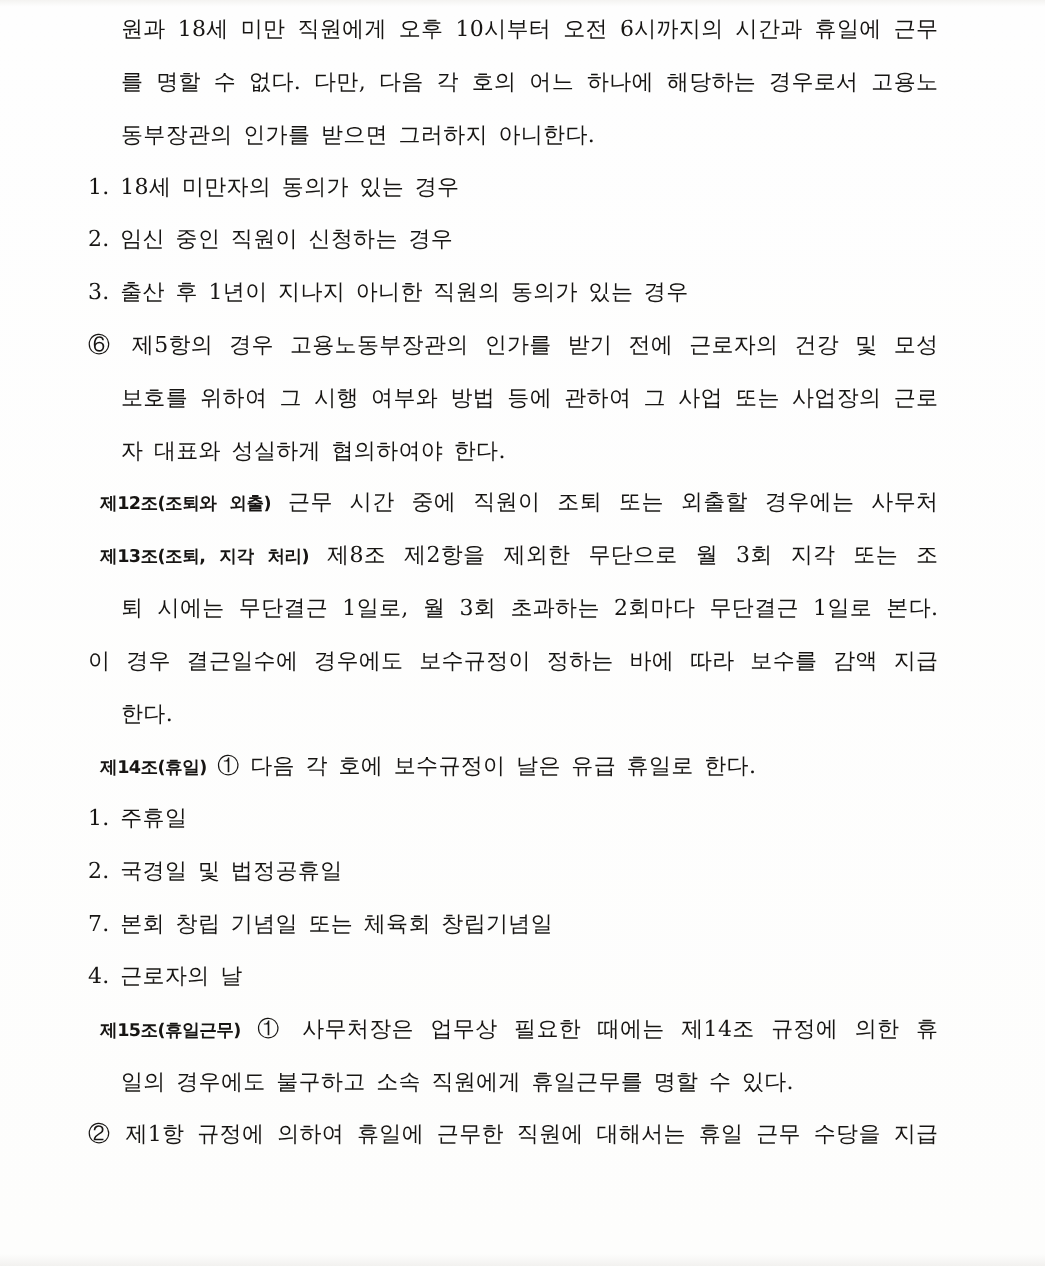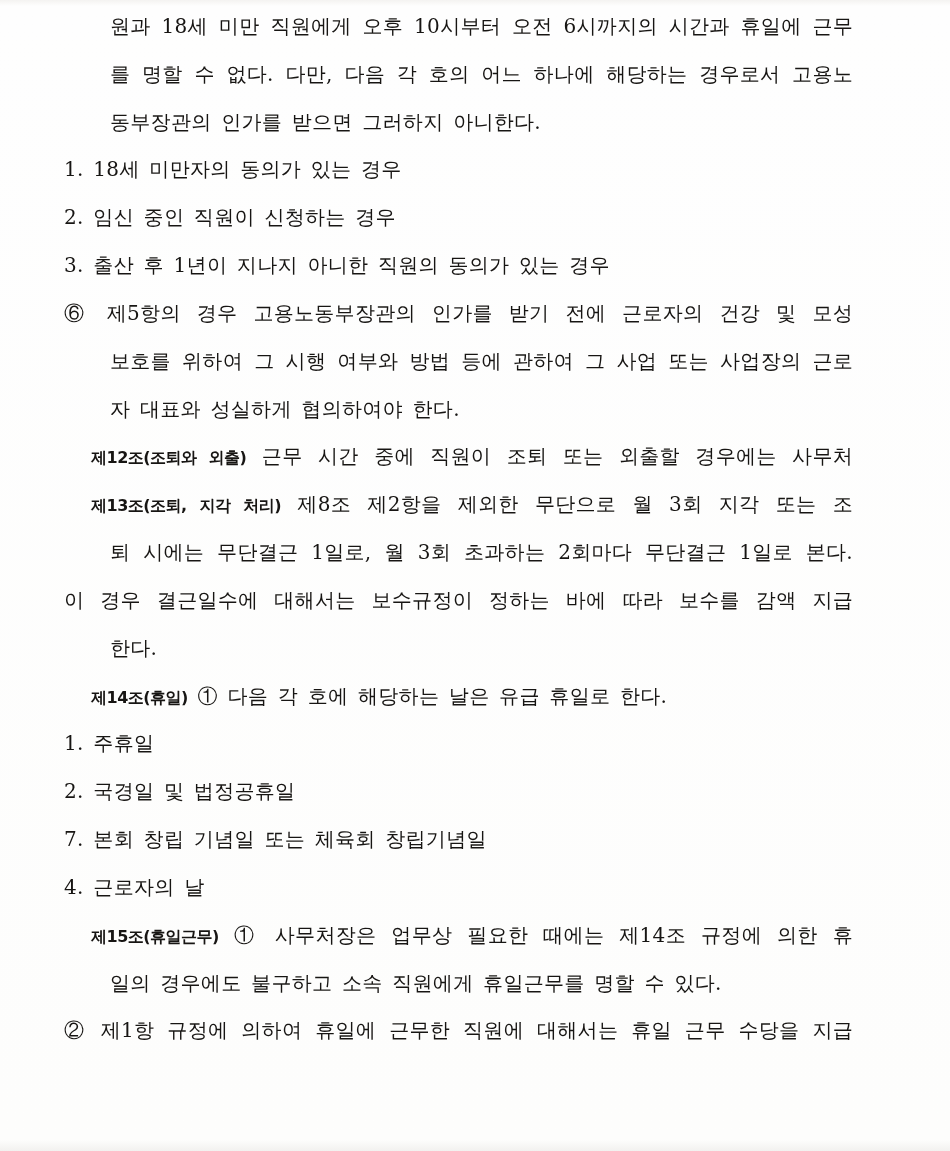--- a/index.html
+++ b/index.html
@@ -27,21 +27,21 @@
     height: 47.83px;
     line-height: 47.83px;
     font-size: 20px;
     word-spacing: 3px;
     letter-spacing: 0.3px;
     white-space: normal;
     overflow: hidden;
     box-sizing: border-box;
   }
   .indent-heading { padding-left: 91px; }
-  .indent-item    { padding-left: 64px; }
+  .indent-item    { padding-left: 80px; }
   .indent-cont    { padding-left: 110px; }
   .just {
     padding-right: 97px;
     text-align: justify;
     text-align-last: justify;
   }
   .article-heading {
     font-family: "DejaVu Sans", "Liberation Sans", sans-serif;
     font-weight: 700;
     font-size: 16px;
@@ -58,23 +58,23 @@
     <div class="line indent-cont"><span>동부장관의 인가를 받으면 그러하지 아니한다.</span></div>
     <div class="line indent-item"><span>1. 18세 미만자의 동의가 있는 경우</span></div>
     <div class="line indent-item"><span>2. 임신 중인 직원이 신청하는 경우</span></div>
     <div class="line indent-item"><span>3. 출산 후 1년이 지나지 아니한 직원의 동의가 있는 경우</span></div>
     <div class="line indent-item just"><span>⑥ 제5항의 경우 고용노동부장관의 인가를 받기 전에 근로자의 건강 및 모성</span></div>
     <div class="line indent-cont just"><span>보호를 위하여 그 시행 여부와 방법 등에 관하여 그 사업 또는 사업장의 근로</span></div>
     <div class="line indent-cont"><span>자 대표와 성실하게 협의하여야 한다.</span></div>
     <div class="line indent-heading just"><strong class="article-heading">제12조(조퇴와 외출)</strong><span> 근무 시간 중에 직원이 조퇴 또는 외출할 경우에는 사무처</span></div>
     <div class="line indent-heading just"><strong class="article-heading">제13조(조퇴, 지각 처리)</strong><span> 제8조 제2항을 제외한 무단으로 월 3회 지각 또는 조</span></div>
     <div class="line indent-cont just"><span>퇴 시에는 무단결근 1일로, 월 3회 초과하는 2회마다 무단결근 1일로 본다.</span></div>
-    <div class="line indent-item just"><span>이 경우 결근일수에 대해서는 보수규정이 정하는 바에 따라 보수를 감액 지급</span></div>
+    <div class="line indent-item just"><span>이 경우 결근일수에 경우에도 보수규정이 정하는 바에 따라 보수를 감액 지급</span></div>
     <div class="line indent-cont"><span>한다.</span></div>
-    <div class="line indent-heading"><strong class="article-heading">제14조(휴일)</strong><span> ① 다음 각 호에 해당하는 날은 유급 휴일로 한다.</span></div>
+    <div class="line indent-heading"><strong class="article-heading">제14조(휴일)</strong><span> ① 다음 각 호에 보수규정이 날은 유급 휴일로 한다.</span></div>
     <div class="line indent-item"><span>1. 주휴일</span></div>
     <div class="line indent-item"><span>2. 국경일 및 법정공휴일</span></div>
     <div class="line indent-item"><span>7. 본회 창립 기념일 또는 체육회 창립기념일</span></div>
     <div class="line indent-item"><span>4. 근로자의 날</span></div>
     <div class="line indent-heading just"><strong class="article-heading">제15조(휴일근무)</strong><span> ① 사무처장은 업무상 필요한 때에는 제14조 규정에 의한 휴</span></div>
     <div class="line indent-cont"><span>일의 경우에도 불구하고 소속 직원에게 휴일근무를 명할 수 있다.</span></div>
     <div class="line indent-item just"><span>② 제1항 규정에 의하여 휴일에 근무한 직원에 대해서는 휴일 근무 수당을 지급</span></div>
   </main>
 
 </body></html>

